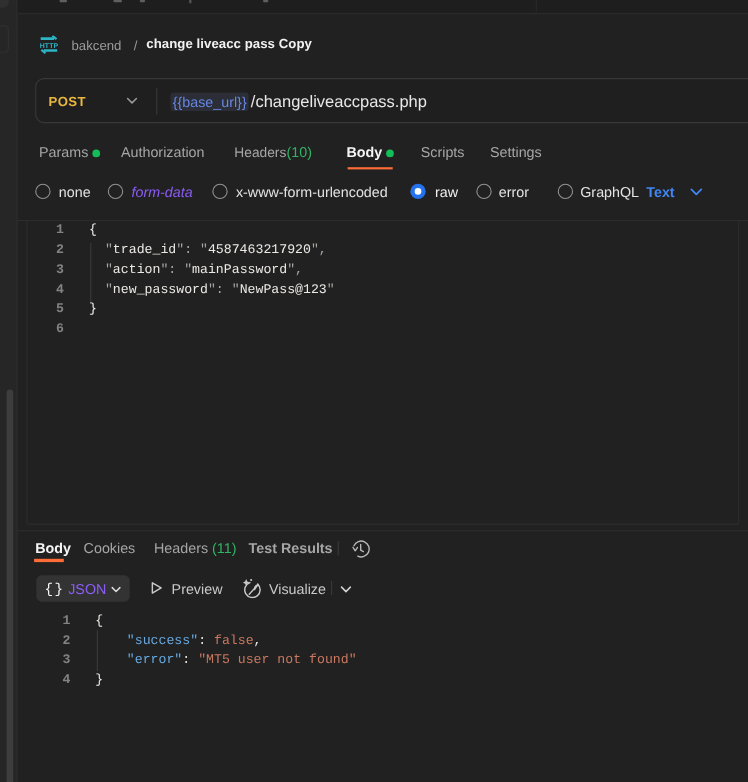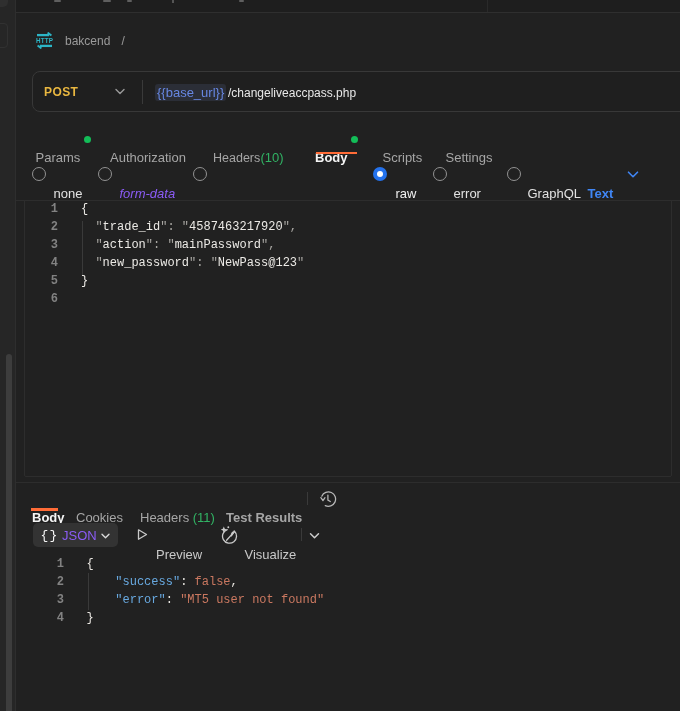--- a/index.html
+++ b/index.html
@@ -4,21 +4,21 @@
 <style>
   html,body{margin:0;padding:0;background:#212121;}
   #app{position:relative;width:680px;height:711px;background:#212121;overflow:hidden;
        font-family:"Liberation Sans",sans-serif;-webkit-font-smoothing:antialiased;}
   .abs{position:absolute;}
   .gray{color:#a6a6a6;}
   .green{color:#31b364;}
   .mono{font-family:"Liberation Mono",monospace;font-size:12px;line-height:18px;white-space:pre;}
   .mono i{font-style:normal;color:#a9a7a3;}
   .lnum{font-family:"Liberation Mono",monospace;font-size:12px;line-height:18px;color:#828282;text-align:right;font-weight:bold;letter-spacing:0;}
-  .ui{font-size:13px;margin-top:19px;}
+  .ui{font-size:13px;}
 </style>
 </head>
 <body>
 <div id="app">
 
   <div class="abs" style="left:0;top:0;width:15px;height:711px;background:#262626;border-right:1px solid #2e2e2e;"></div>
   <div class="abs" style="left:0;top:0;width:8px;height:7px;background:#2f2f2f;border-bottom-right-radius:5px;"></div>
   <div class="abs" style="left:-5px;top:22.5px;width:13px;height:25px;border:1px solid #313131;border-radius:4px;box-sizing:border-box;"></div>
 
   <div class="abs" style="left:6px;top:354px;width:6px;height:357px;background:#3d3d3d;border-radius:3px 3px 0 0;"></div>
@@ -33,46 +33,48 @@
 
   <svg class="abs" style="left:36px;top:32px;" width="17" height="17" viewBox="0 0 17 17" fill="none">
     <path d="M1 3.1 H13.2" stroke="#2cb5c6" stroke-width="2.3"></path>
     <path d="M11.6 0.6 L15.4 3.6" stroke="#2cb5c6" stroke-width="1.9"></path>
     <path d="M16 13.9 H3.8" stroke="#2cb5c6" stroke-width="2.3"></path>
     <path d="M5.4 16.4 L1.6 13.4" stroke="#2cb5c6" stroke-width="1.9"></path>
     <text x="0.1" y="11.3" font-family="Liberation Sans" font-weight="bold" font-size="6.3" letter-spacing="0.1" fill="#2cb5c6">HTTP</text>
   </svg>
   <div class="abs" style="left:65px;top:33.5px;font-size:12px;color:#9b9b9b;">bakcend</div>
   <div class="abs" style="left:121.5px;top:33.5px;font-size:12px;color:#9b9b9b;">/</div>
+  <div class="abs" style="left:133px;top:33px;font-size:12px;font-weight:bold;letter-spacing:0.05px;color:#f2f2f2;">change liveacc pass Copy</div>
 
   <div class="abs" style="left:32px;top:71px;width:700px;height:41px;border:1px solid #383838;border-radius:8px;background:#1f1f1f;box-sizing:border-box;"></div>
   <div class="abs" style="left:44px;top:85px;font-size:12px;font-weight:bold;letter-spacing:.4px;color:#e9b740;">POST</div>
   <svg class="abs" style="left:114px;top:87px;" width="12" height="10" viewBox="0 0 12 10" fill="none">
     <path d="M2 2.5 L6 6.5 L10 2.5" stroke="#9a9a9a" stroke-width="1.4" stroke-linecap="round" stroke-linejoin="round"></path>
   </svg>
   <div class="abs" style="left:142px;top:80px;width:1px;height:24px;background:#3a3a3a;"></div>
   <div class="abs" style="left:155px;top:83.5px;height:17px;padding:0 2px;background:#2b2e37;border-radius:3px;font-size:13px;line-height:18px;color:#6787e2;">{{base_url}}</div>
-  <div class="abs" style="left:228px;top:84px;font-size:12px;line-height:18px;color:#e8e8e8;">/changeliveaccpass.php</div>
+  <div class="abs" style="left:228px;top:84px;font-size:15px;line-height:18px;color:#e8e8e8;">/changeliveaccpass.php</div>
 
   <div class="abs ui gray" style="left:35.5px;top:131px;">Params</div>
   <div class="abs" style="left:83.5px;top:135.5px;width:7px;height:7px;border-radius:50%;background:#13bd58;"></div>
   <div class="abs ui gray" style="left:110px;top:131px;">Authorization</div>
   <div class="abs ui gray" style="left:213px;top:131.5px;font-size:12.5px;">Headers</div>
     <div class="abs ui green" style="left:260.5px;top:131px;">(10)</div>
   <div class="abs ui" style="left:315px;top:131px;color:#f5f5f5;font-weight:bold;">Body</div>
   <div class="abs" style="left:351px;top:135.5px;width:7px;height:7px;border-radius:50%;background:#13bd58;"></div>
   <div class="abs" style="left:315.5px;top:151.5px;width:41.5px;height:2.5px;background:#ff6c37;"></div>
   <div class="abs ui gray" style="left:382.5px;top:131px;">Scripts</div>
   <div class="abs ui gray" style="left:445.5px;top:131px;">Settings</div>
 
   <div class="abs" style="left:31.5px;top:166.5px;width:14px;height:14px;border:1.5px solid #929292;border-radius:50%;box-sizing:border-box;"></div>
   <div class="abs ui" style="left:53.5px;top:167px;color:#e2e2e2;">none</div>
   <div class="abs" style="left:97.5px;top:166.5px;width:14px;height:14px;border:1.5px solid #929292;border-radius:50%;box-sizing:border-box;"></div>
   <div class="abs ui" style="left:119.5px;top:167px;color:#8b5cf6;font-style:italic;">form-data</div>
   <div class="abs" style="left:192.5px;top:166.5px;width:14px;height:14px;border:1.5px solid #929292;border-radius:50%;box-sizing:border-box;"></div>
+  <div class="abs ui" style="left:214.5px;top:167px;color:#e2e2e2;">x-www-form-urlencoded</div>
   <div class="abs" style="left:372.5px;top:166.5px;width:14px;height:14px;border-radius:50%;background:#2472ec;"></div>
   <div class="abs" style="left:376.5px;top:170.5px;width:6px;height:6px;border-radius:50%;background:#fff;"></div>
   <div class="abs ui" style="left:395.5px;top:167px;color:#f0f0f0;text-align:right;">raw</div>
   <div class="abs" style="left:432.5px;top:166.5px;width:14px;height:14px;border:1.5px solid #929292;border-radius:50%;box-sizing:border-box;"></div>
   <div class="abs ui" style="left:453.5px;top:167px;color:#e2e2e2;">error</div>
   <div class="abs" style="left:506.5px;top:166.5px;width:14px;height:14px;border:1.5px solid #929292;border-radius:50%;box-sizing:border-box;"></div>
   <div class="abs ui" style="left:527.5px;top:167px;color:#e2e2e2;">GraphQL</div>
   <div class="abs ui" style="left:587.5px;top:167px;color:#4086f4;font-weight:bold;">Text</div>
   <svg class="abs" style="left:626px;top:168.5px;" width="14" height="11" viewBox="0 0 14 11" fill="none">
     <path d="M2.5 3.2 L7 7.7 L11.5 3.2" stroke="#4086f4" stroke-width="1.6" stroke-linecap="round" stroke-linejoin="round"></path>

